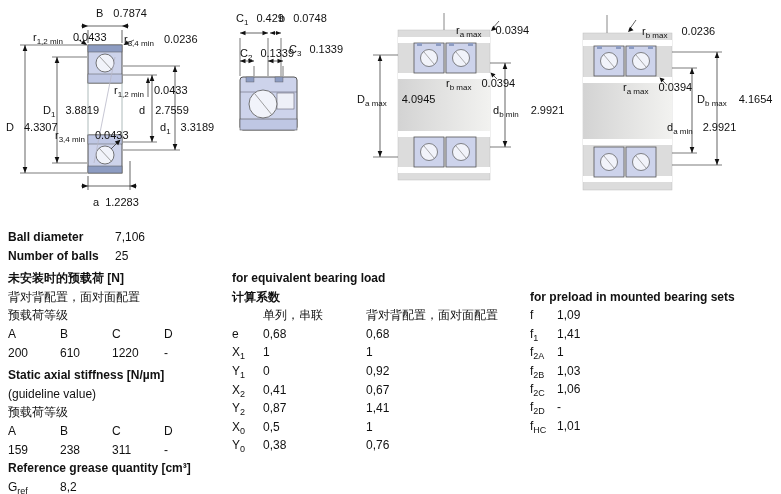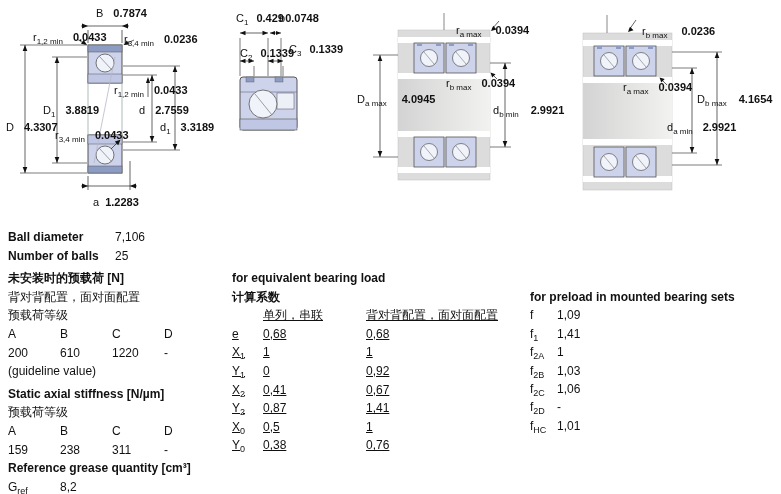--- a/index.html
+++ b/index.html
@@ -3,31 +3,31 @@
 <meta charset="utf-8">
 <style>
   html,body{margin:0;padding:0;background:#fff;}
   .screen{position:relative;width:781px;height:494px;background:#ffffff;overflow:hidden;
           font-family:"Liberation Sans","DejaVu Sans",sans-serif;color:#111;}
   svg{position:absolute;}
   
   .dim{position:absolute;font-size:11px;white-space:nowrap;color:#111;}
   .dim sub{font-size:8px;line-height:0;}
   .dim sub:empty{display:none;}
-  .dim .v{margin-left:10px;font-weight:bold;}
+  .dim .v{margin-left:10px;}
   
   .col{position:absolute;font-size:12px;}
   .row{height:18.6px;line-height:14px;display:block;white-space:nowrap;}
   .rrow{height:18.4px;line-height:14px;white-space:nowrap;}
   .b{font-weight:bold;}
   .mt{margin-top:4px;}
   .kv{display:grid;grid-template-columns:107px auto;}
   .kv2{display:grid;grid-template-columns:52px auto;}
   .abcd{display:grid;grid-template-columns:52px 52px 52px 52px;}
-  .f3{display:grid;grid-template-columns:31px 103px auto;text-decoration:underline;}
+  .f3{display:grid;grid-template-columns:31px 103px auto;}
   .f2{display:grid;grid-template-columns:27px auto;}
   .sym sub, .row sub{font-size:9px;line-height:0;}
 </style>
 </head>
 <body>
 
 <div class="screen">
 
   <svg style="left:0;top:0" width="225" height="215" viewBox="0 0 225 215">
     <g stroke-linecap="butt">
@@ -244,21 +244,21 @@
   <div class="dim" style="left:124px;top:33px"><span>r</span><sub>3,4 min</sub><span class="v">0.0236</span></div>
   <div class="dim" style="left:114px;top:84px"><span>r</span><sub>1,2 min</sub><span class="v">0.0433</span></div>
   <div class="dim" style="left:43px;top:104px"><span>D</span><sub>1</sub><span class="v">3.8819</span></div>
   <div class="dim" style="left:139px;top:104px"><span>d</span><span class="v">2.7559</span></div>
   <div class="dim" style="left:6px;top:121px"><span>D</span><span class="v">4.3307</span></div>
   <div class="dim" style="left:160px;top:121px"><span>d</span><sub>1</sub><span class="v">3.3189</span></div>
   <div class="dim" style="left:55px;top:129px"><span>r</span><sub>3,4 min</sub><span class="v">0.0433</span></div>
   <div class="dim" style="left:93px;top:196px"><span>a</span><span class="v" style="margin-left:6px">1.2283</span></div>
 
   <div class="dim" style="left:236px;top:12px"><span>C</span><sub>1</sub><span class="v" style="margin-left:8px">0.429</span></div>
-  <div class="dim" style="left:279px;top:12px"><span>b</span><span class="v" style="margin-left:0">0.0748</span></div>
+  <div class="dim" style="left:279px;top:12px"><span>b</span><span class="v" style="margin-left:8px">0.0748</span></div>
   <div class="dim" style="left:240px;top:47px"><span>C</span><sub>2</sub><span class="v" style="margin-left:8px">0.1339</span></div>
   <div class="dim" style="left:289px;top:43px"><span>C</span><sub>3</sub><span class="v" style="margin-left:8px">0.1339</span></div>
 
   <div class="dim" style="left:456px;top:24px"><span>r</span><sub>a max</sub><span class="v" style="margin-left:14px">0.0394</span></div>
   <div class="dim" style="left:446px;top:77px"><span>r</span><sub>b max</sub><span class="v">0.0394</span></div>
   <div class="dim" style="left:357px;top:93px"><span>D</span><sub>a max</sub><span class="v" style="margin-left:15px">4.0945</span></div>
   <div class="dim" style="left:493px;top:104px"><span>d</span><sub>b min</sub><span class="v" style="margin-left:12px">2.9921</span></div>
 
   <div class="dim" style="left:642px;top:25px"><span>r</span><sub>b max</sub><span class="v" style="margin-left:14px">0.0236</span></div>
   <div class="dim" style="left:623px;top:81px"><span>r</span><sub>a max</sub><span class="v">0.0394</span></div>
@@ -282,22 +282,22 @@
         <span>B</span>
         <span>C</span>
         <span>D</span>
     </div>
     <div class="row abcd">
       <span>200</span>
         <span>610</span>
         <span>1220</span>
         <span>-</span>
     </div>
+    <div class="row b mt">Static axial stiffness [N/µm]</div>
     <div class="row">(guideline value)</div>
-    <div class="row b mt">Static axial stiffness [N/µm]</div>
     <div class="row">预载荷等级</div>
     <div class="row abcd">
       <span>A</span>
         <span>B</span>
         <span>C</span>
         <span>D</span>
     </div>
     <div class="row abcd">
       <span>159</span>
         <span>238</span>

